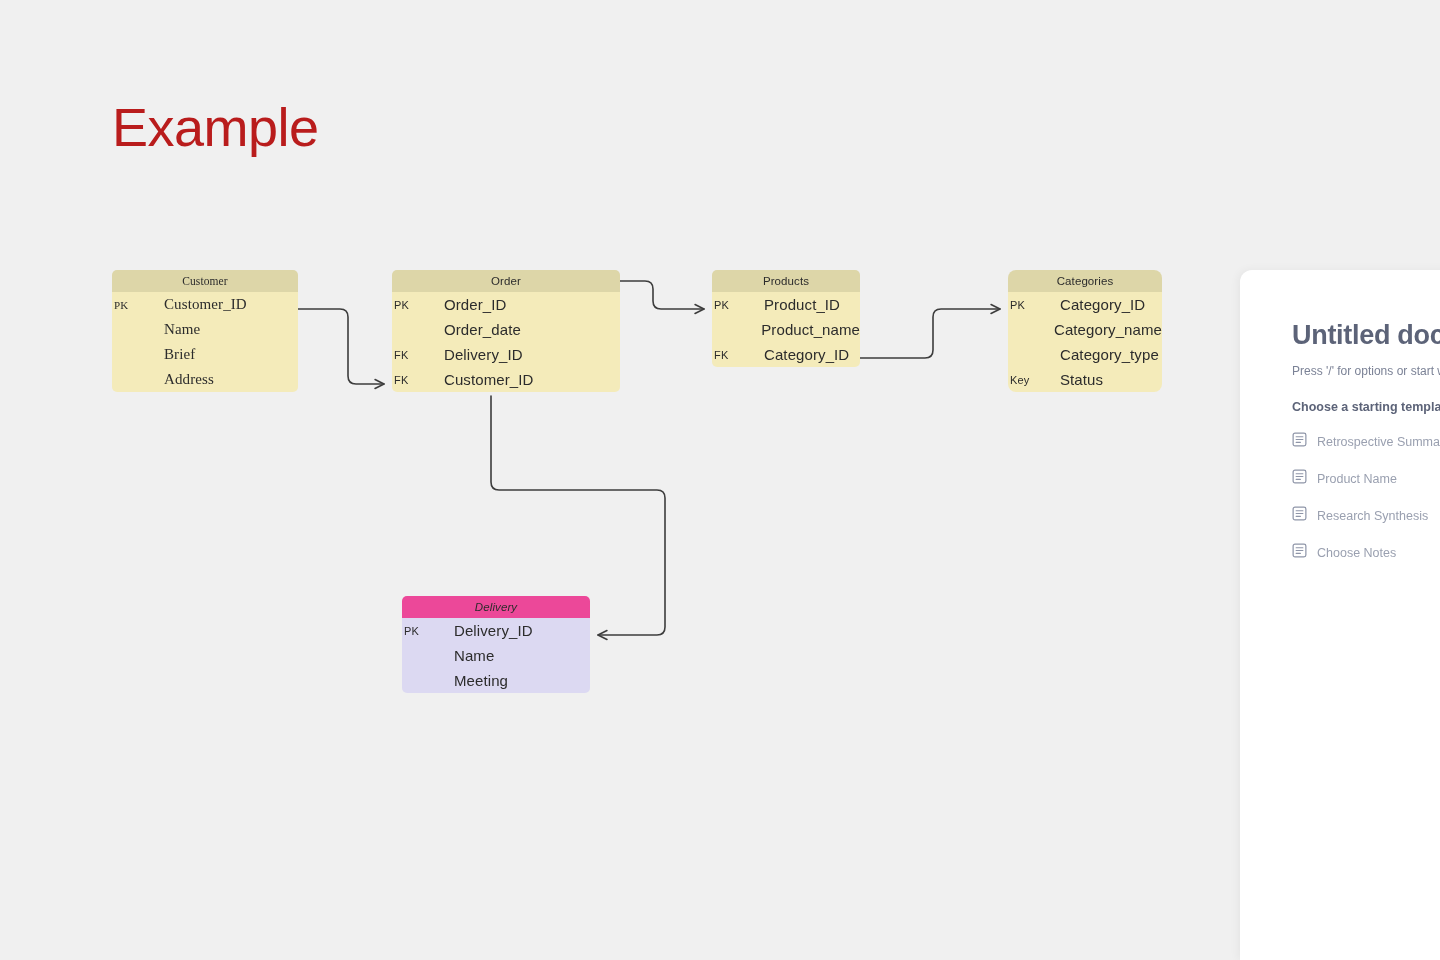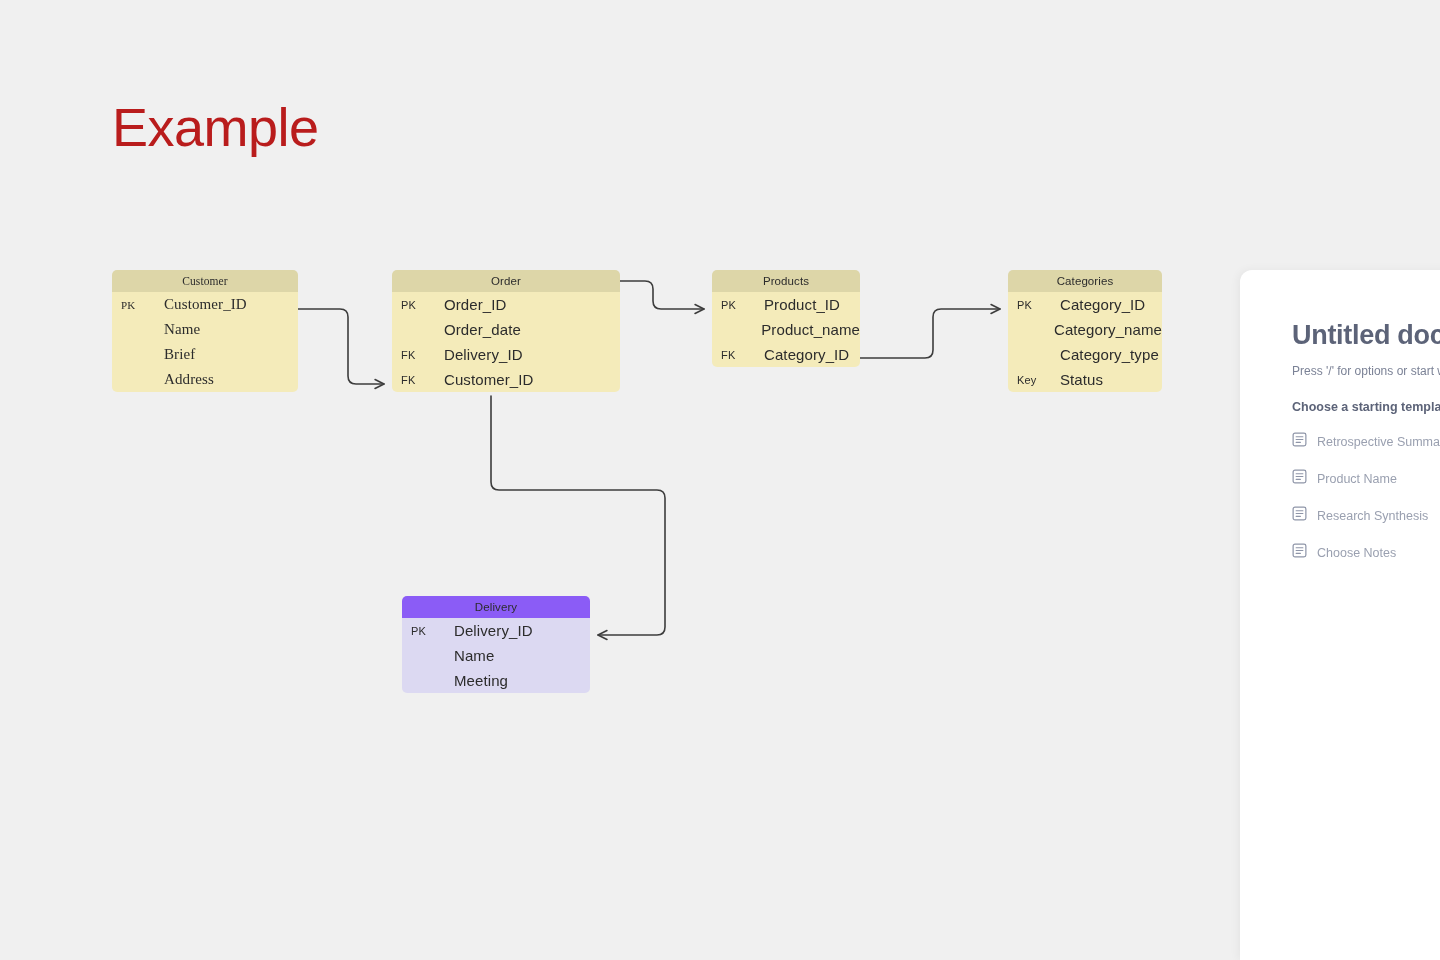--- a/index.html
+++ b/index.html
@@ -65,43 +65,43 @@
 
   .field-row {
     height: 25px;
     display: flex;
     align-items: center;
     color: #2c2c2c;
   }
 
   .field-key {
     width: 52px;
-    padding-left: 9px;
+    padding-left: 2px;
     font-size: 11px;
     letter-spacing: 0.2px;
   }
 
   .field-name {
     font-size: 15px;
     letter-spacing: 0.1px;
   }
 
   
   .entity.yellow .entity-header { background: #ddd6a8; }
   .entity.yellow .entity-body   { background: #f4ebba; }
 
   
-  .entity.purple .entity-header { background: #8b5cf6; }
+  .entity.purple .entity-header { background: #ec4899; font-style: italic; }
   .entity.purple .entity-body   { background: #dcd9f2; }
 
   
   #entity-customer   { left: 112px; top: 270px; width: 186px; font-family: Liberation Serif, serif; }
   #entity-order      { left: 392px; top: 270px; width: 228px; }
   #entity-products   { left: 712px; top: 270px; width: 148px; }
-  #entity-categories { left: 1008px; top: 270px; width: 154px; }
+  #entity-categories { left: 1008px; top: 270px; width: 154px; border-radius: 8px; }
   #entity-delivery   { left: 402px; top: 596px; width: 188px; }
 
   
   #doc-panel {
     position: absolute;
     left: 1240px;
     top: 270px;
     width: 260px;
     height: 690px;
     background: #ffffff;

